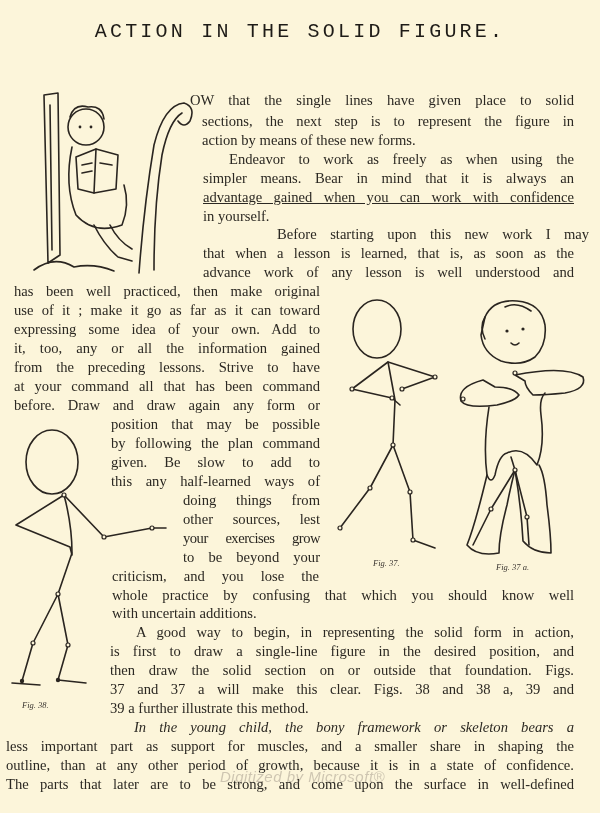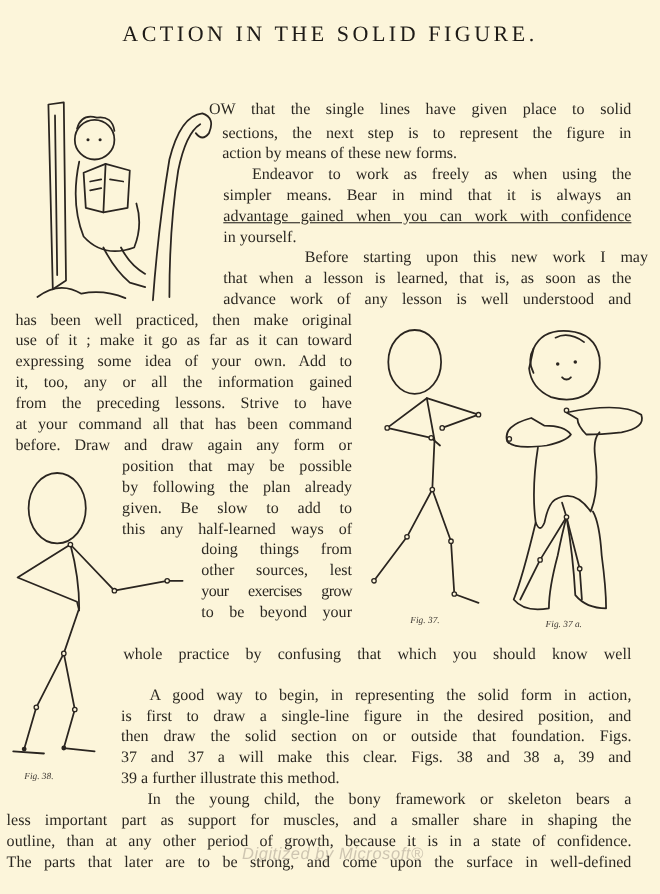--- a/index.html
+++ b/index.html
@@ -7,21 +7,21 @@
     width: 600px; height: 813px; overflow: hidden;
     background: #fcf5da;
     font-family: "Liberation Serif", "DejaVu Serif", serif;
     color: #2a2620;
     position: relative;
   }
   .page { position: absolute; inset: 0; }
   .title {
     position: absolute; top: 20px; left: 0; width: 600px;
     text-align: center; font-size: 20px; letter-spacing: 3.2px;
-    font-weight: normal; color: #1e1b17; margin: 0;
+    font-weight: normal; color: #1e1b17; margin: 0; font-family: Liberation Mono, monospace;
   }
   .line {
     position: absolute; white-space: nowrap;
     font-size: 14.6px; line-height: 17px; color: #2b2822;
     text-align: justify; text-align-last: justify;
   }
   .caption {
     position: absolute; font-style: italic; font-size: 8.5px; color: #3a3530;
   }
   .watermark {
@@ -73,34 +73,36 @@
   <div class="line" style="left:203px;top:245px;width:371px;">that when a lesson is learned, that is, as soon as the</div>
   <div class="line" style="left:203px;top:264px;width:371px;">advance work of any lesson is well understood and</div>
   <div class="line" style="left:14px;top:283px;width:306px;">has been well practiced, then make original</div>
   <div class="line" style="left:14px;top:302px;width:306px;">use of it ; make it go as far as it can toward</div>
   <div class="line" style="left:14px;top:321px;width:306px;">expressing some idea of your own.  Add to</div>
   <div class="line" style="left:14px;top:340px;width:306px;">it, too, any or all the information gained</div>
   <div class="line" style="left:14px;top:359px;width:306px;">from the preceding lessons.  Strive to have</div>
   <div class="line" style="left:14px;top:378px;width:306px;">at your command all that has been command</div>
   <div class="line" style="left:14px;top:397px;width:306px;">before.  Draw and draw again any form or</div>
   <div class="line" style="left:111px;top:416px;width:209px;">position that may be possible</div>
-  <div class="line" style="left:111px;top:435px;width:209px;">by following the plan already</div>
+  <div class="line" style="left:111px;top:435px;width:209px;">by following the plan command</div>
   <div class="line" style="left:111px;top:454px;width:209px;">given.  Be slow to add to</div>
   <div class="line" style="left:111px;top:473px;width:209px;">this any half-learned ways of</div>
   <div class="line" style="left:183px;top:492px;width:137px;">doing things from</div>
   <div class="line" style="left:183px;top:511px;width:137px;">other sources, lest</div>
   <div class="line" style="left:183px;top:530px;width:137px;letter-spacing:-0.5px;">your exercises grow</div>
   <div class="line" style="left:183px;top:549px;width:137px;">to be beyond your</div>
+  <div class="line" style="left:112px;top:568px;width:207px;">criticism, and you lose the</div>
   <div class="line" style="left:112px;top:587px;width:462px;">whole practice by confusing that which you should know well</div>
+  <div class="line" style="left:112px;top:605px;text-align:left;text-align-last:left;">with uncertain additions.</div>
   <div class="line" style="left:136px;top:624px;width:438px;">A good way to begin, in representing the solid form in action,</div>
   <div class="line" style="left:110px;top:643px;width:464px;">is first to draw a single-line figure in the desired position, and</div>
   <div class="line" style="left:110px;top:662px;width:464px;">then draw the solid section on or outside that foundation.  Figs.</div>
   <div class="line" style="left:110px;top:681px;width:464px;">37 and 37 a will make this clear.  Figs. 38 and 38 a, 39 and</div>
   <div class="line" style="left:110px;top:700px;text-align:left;text-align-last:left;">39 a further illustrate this method.</div>
-  <div class="line" style="left:134px;top:719px;width:440px;">In the young child, the bony framework or skeleton bears a</div>
+  <div class="line" style="left:134px;top:719px;width:440px;font-style:italic;">In the young child, the bony framework or skeleton bears a</div>
   <div class="line" style="left:6px;top:738px;width:568px;">less important part as support for muscles, and a smaller share in shaping the</div>
   <div class="line" style="left:6px;top:757px;width:568px;">outline, than at any other period of growth, because it is in a state of confidence.</div>
   <div class="line" style="left:6px;top:776px;width:568px;">The parts that later are to be strong, and come upon the surface in well-defined</div>
 
   <svg style="left:330px;top:290px;" width="120" height="270" viewBox="0 0 120 270">
     <ellipse class="ink" cx="47" cy="39" rx="24" ry="29"></ellipse>
     <path class="ink" d="M58 72 L22 99 M58 72 L105 87 L72 99 M22 99 L62 108 L70 115"></path>
     <path class="ink" d="M58 72 L65 110 L63 155 L40 198 L10 238 M63 155 L80 202 L83 250 L105 258"></path>
     <circle class="joint" cx="22" cy="99" r="2"></circle>
     <circle class="joint" cx="105" cy="87" r="2"></circle>

